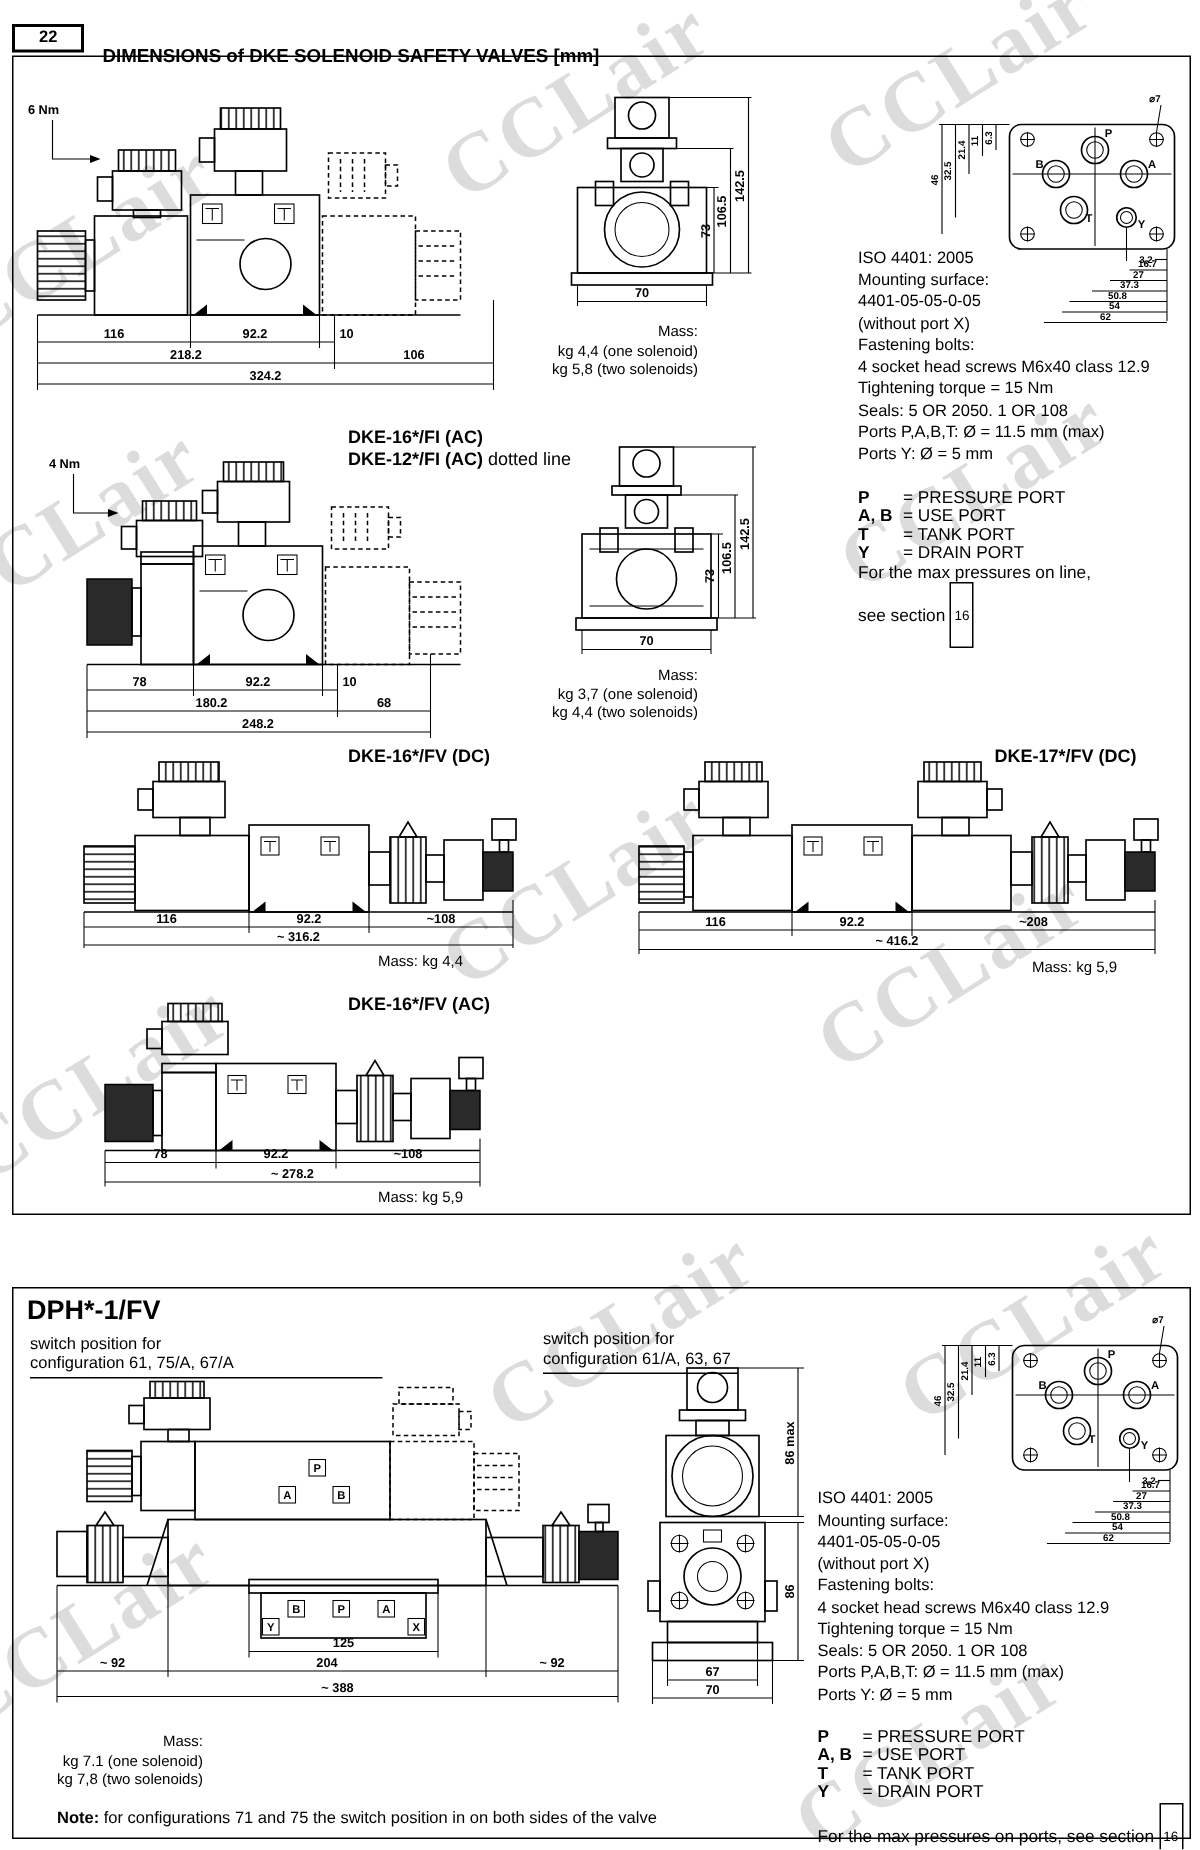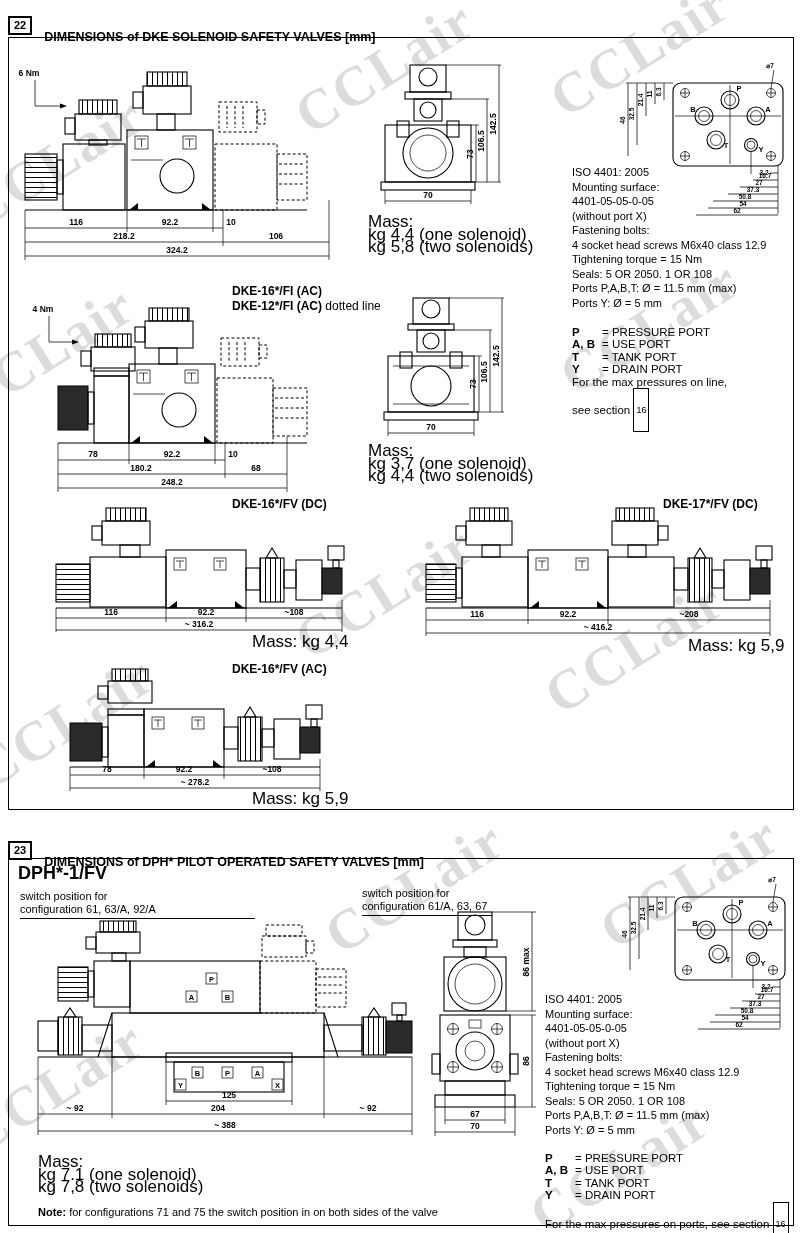--- a/index.html
+++ b/index.html
@@ -2,26 +2,26 @@
 <html><head>
 <meta charset="utf-8">
 <style>
   html,body{margin:0;padding:0;background:#fff;}
   .page{position:relative;width:800px;height:1233px;background:#fff;overflow:hidden;
         font-family:"Liberation Sans",sans-serif;color:#000;}
   .wm{position:absolute;transform:rotate(-32deg);font-family:"Liberation Serif",serif;
       font-weight:bold;font-size:56px;color:#8f8f8f;opacity:.30;letter-spacing:2px;
       pointer-events:none;white-space:nowrap;}
   .sec-header{position:absolute;left:8px;display:flex;align-items:center;gap:12px;}
-  .secnum{border:2px solid #000;font-weight:bold;font-size:11px;padding:0 4px;height:15px;line-height:15px;}
+  .secnum{border:2px solid #000;font-weight:bold;font-size:11px;padding:0 16px;height:15px;line-height:15px;}
   .sectitle{font-weight:bold;font-size:12.5px;margin-top:23px;}
   .box{position:absolute;border:1.5px solid #000;}
   .title12{position:absolute;font-weight:bold;font-size:12px;line-height:15px;white-space:nowrap;}
   .title12 .nrm{font-weight:normal;}
-  .mass{position:absolute;font-size:17px;line-height:12.5px;white-space:nowrap;}
+  .mass{position:absolute;font-size:10px;line-height:12.5px;white-space:nowrap;text-align:right;}
   .isoblk{position:absolute;font-size:11px;line-height:14.5px;white-space:nowrap;}
   .isoblk .b{font-weight:normal;}
   .legend{position:absolute;font-size:11.5px;line-height:12.4px;white-space:nowrap;}
   .lk{display:inline-block;width:30px;font-weight:bold;}
   .refbox{display:inline-block;border:1px solid #000;font-size:9px;line-height:10px;padding:16px 2px;vertical-align:1px;}
   .swlabel{position:absolute;font-size:11px;line-height:13px;white-space:nowrap;border-bottom:1px solid #000;padding-bottom:2px;}
   .note{position:absolute;font-size:11px;white-space:nowrap;}
   svg{position:absolute;overflow:visible;}
   .ln{fill:none;stroke:#000;stroke-width:1.1;}
   .lnp{stroke:#000;stroke-width:1.1;}
@@ -511,33 +511,29 @@
       <text x="156" y="107" class="dt">92.2</text>
       <text x="244" y="107" class="dt">~108</text>
       <line x1="42" y1="123" x2="292" y2="123" class="dim"></line>
       <text x="167" y="120" class="dt">~ 278.2</text>
     </g>
   </svg>
   <div class="mass" style="left:252px;top:793px">
       <div>Mass: kg 5,9</div>
     </div>
 
-  <div class="sec-header" style="top:832px">
-    <span class="secnum">23</span>
-    <span class="sectitle">DIMENSIONS of DPH* PILOT OPERATED SAFETY VALVES [mm]</span>
-  </div>
   <div class="box" style="left:8px;top:858px;width:784px;height:366px"></div>
 
   <div class="title12" style="left:18px;top:866px;font-size:18px">
       <div>DPH*-1/FV</div>
     </div>
 
   <div class="swlabel" style="left:20px;top:890px;width:235px">
     <div>switch position for</div>
-      <div>configuration 61, 63/A, 92/A</div>
+      <div>configuration 61, 75/A, 67/A</div>
   </div>
   <div class="swlabel" style="left:362px;top:887px;width:130px">
     <div>switch position for</div>
       <div>configuration 61/A, 63, 67</div>
   </div>
 
   <svg style="left:16px;top:915px" width="412" height="228" viewBox="0 0 412 228">
     <g>
         <rect x="42" y="52" width="30" height="34" class="lnp" fill="url(#hatchH)"></rect>
         <rect x="72" y="56" width="6" height="26" class="ln"></rect>

